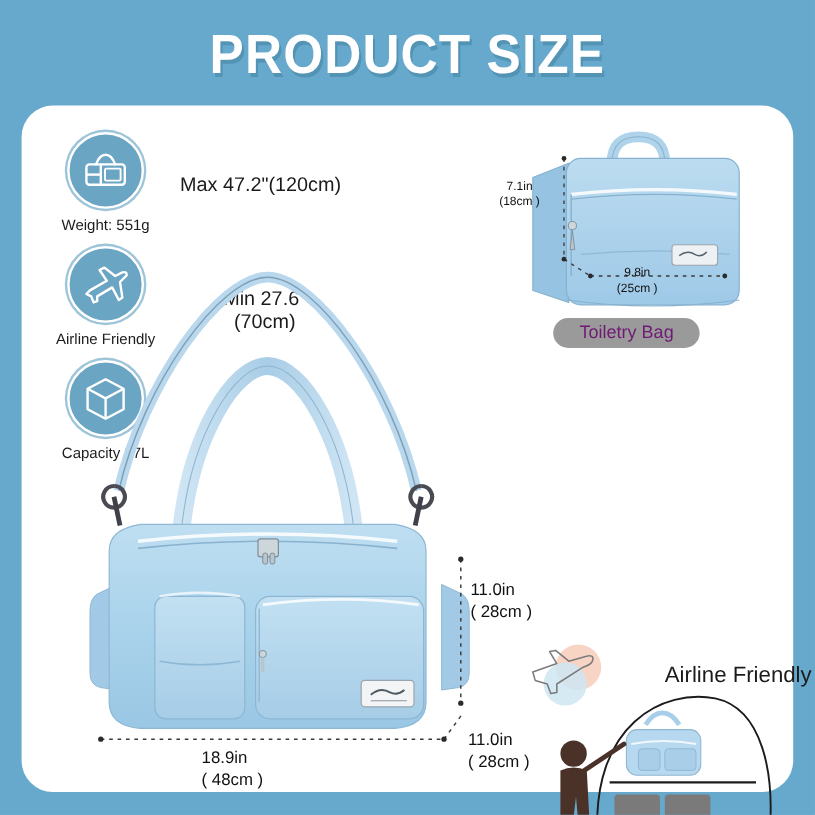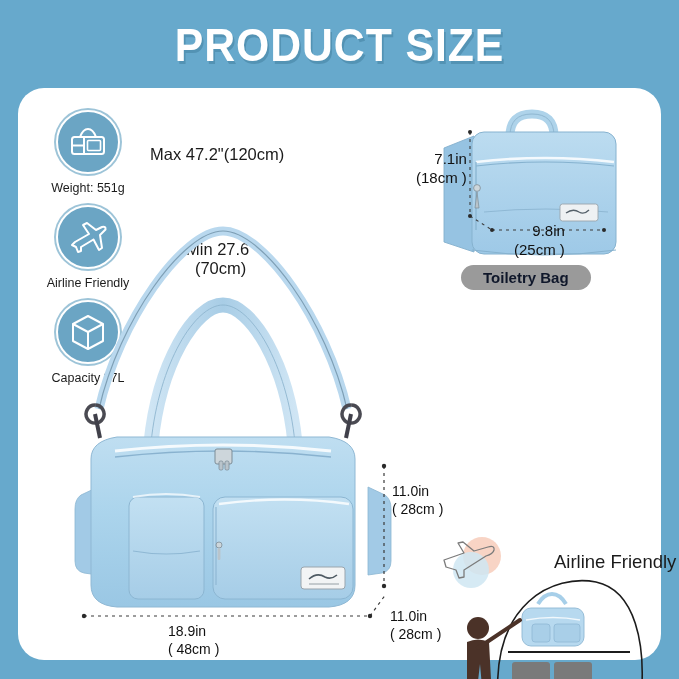--- a/index.html
+++ b/index.html
@@ -55,28 +55,28 @@
   #mainbag { position: absolute; left: 55px; top: 195px; width: 320px; height: 360px; }
 
   
   .dim { position: absolute; font-size: 14px; color: #111; line-height: 1.25; text-align: left; }
   #dim-w  { left: 150px; top: 535px; }
   #dim-h  { left: 374px; top: 395px; }
   #dim-d  { left: 372px; top: 520px; }
 
   
   #toiletry { position: absolute; left: 396px; top: 12px; width: 240px; height: 215px; }
-  .tdim { position: absolute; font-size: 15px; color: #111; line-height: 1.25; text-align: right; }
+  .tdim { position: absolute; font-size: 10px; color: #111; line-height: 1.25; text-align: center; }
   #tdim-h { left: 398px; top: 62px; }
   #tdim-d { left: 404px; top: 130px; }
   #tdim-w { left: 464px; top: 134px; margin-left: 32px; }
 
   .pill {
-    position: absolute; background: #9a9a9a; color: #0f172a;
-    font-size: 15px; font-weight: bold; border-radius: 13px;
+    position: absolute; background: #9a9a9a; color: #701a75;
+    font-size: 15px; font-weight: normal; border-radius: 13px;
     padding: 4px 22px; text-align: center; white-space: nowrap;
   }
   #pill-toiletry { left: 443px; top: 177px; }
 
   
   #af-head { position: absolute; left: 130px; top: 245px; font-size: 18.5px; color: #1b1b1b; }
   #af-deco { position: absolute; left: 14px; top: 228px; width: 80px; height: 60px; }
   #cabin-scene { position: absolute; left: 10px; top: 270px; width: 230px; height: 135px; }
   #rightcol { position: absolute; left: 406px; top: 218px; width: 262px; height: 330px; }
 

